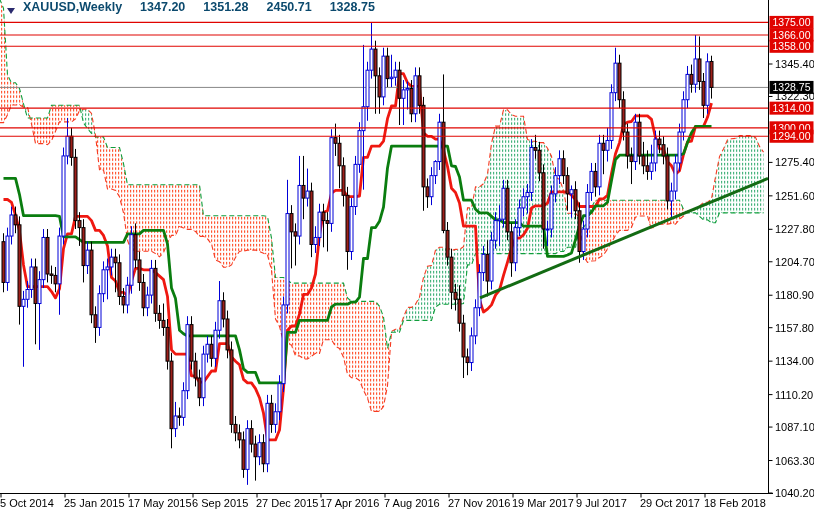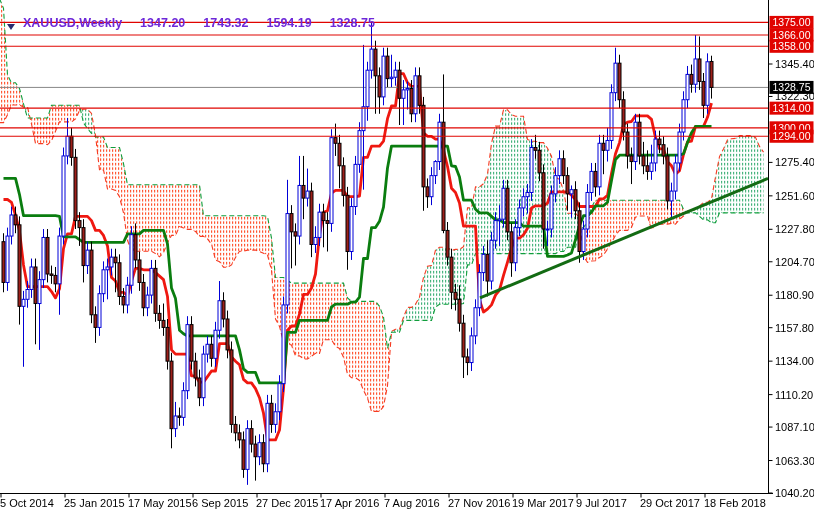--- a/index.html
+++ b/index.html
@@ -1,36 +1,36 @@
 <!DOCTYPE html>
 <html><head>
 <meta charset="utf-8">
 <style>
   html,body{margin:0;padding:0;background:#fff;}
   #page{position:relative;width:814px;height:514px;background:#fff;overflow:hidden;
         font-family:"Liberation Sans",sans-serif;}
   #chart-svg{position:absolute;left:0;top:0;}
-  .titlebar{position:absolute;left:7px;top:16px;z-index:5;display:flex;align-items:flex-end;
-            font:600 12.5px "Liberation Sans",sans-serif;color:#6d28d9;white-space:pre;}
+  .titlebar{position:absolute;left:7px;top:0;z-index:5;display:flex;align-items:flex-end;
+            font:600 12.5px "Liberation Sans",sans-serif;color:#0c4a6e;white-space:pre;}
   .tri{width:0;height:0;border-left:4px solid transparent;border-right:4px solid transparent;
        border-top:6px solid #2a2a6e;margin-right:8px;display:inline-block;cursor:pointer;}
   .titlebar span.vals{margin-left:18px;}
   .ax{font:11px "Liberation Sans",sans-serif;fill:#000;}
   .badge-text{font:10.5px "Liberation Sans",sans-serif;fill:#fff;}
 </style>
 </head>
 <body>
 
 <div id="page">
   <div class="titlebar">
     <span class="tri"></span>
     <span>XAUUSD,Weekly</span>
     <span class="vals">1347.20</span>
-    <span class="vals">1743.32</span>
-    <span class="vals">1594.19</span>
+    <span class="vals">1351.28</span>
+    <span class="vals">2450.71</span>
     <span class="vals">1328.75</span>
   </div>
   <svg id="chart-svg" width="814" height="514">
       <defs>
         <pattern id="pUp" width="3" height="4.5" patternUnits="userSpaceOnUse">
           <rect x="1" y="0.8" width="1.2" height="2.6" fill="#43b27b"></rect>
         </pattern>
         <pattern id="pDn" width="3" height="4.5" patternUnits="userSpaceOnUse">
           <rect x="1" y="0.8" width="1.2" height="2.6" fill="#ff5430"></rect>
         </pattern>

